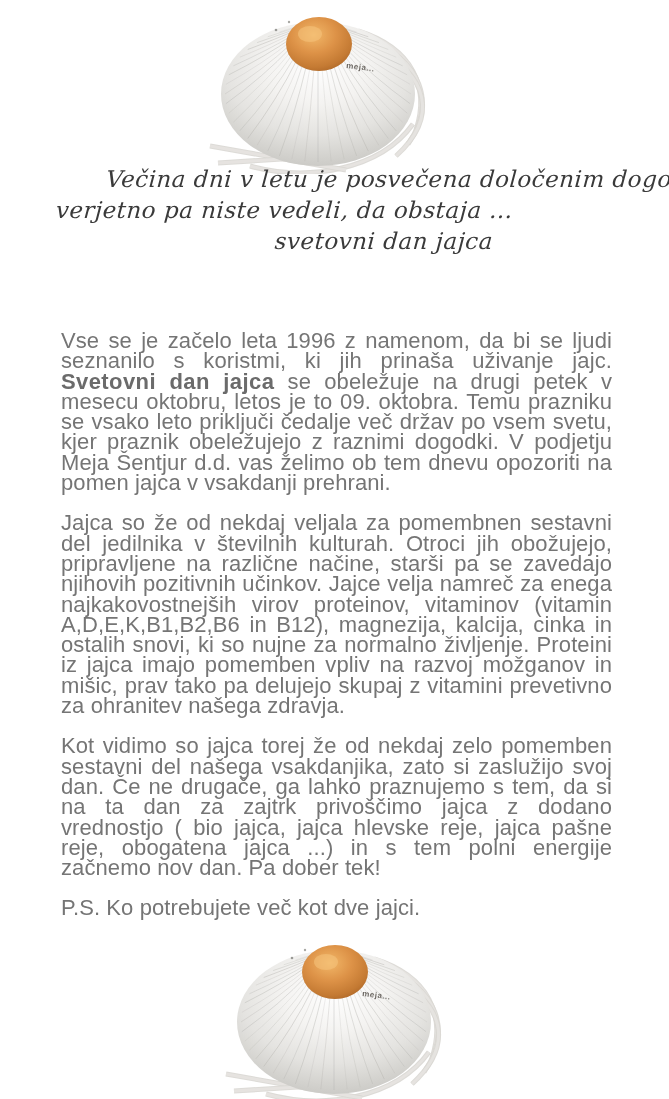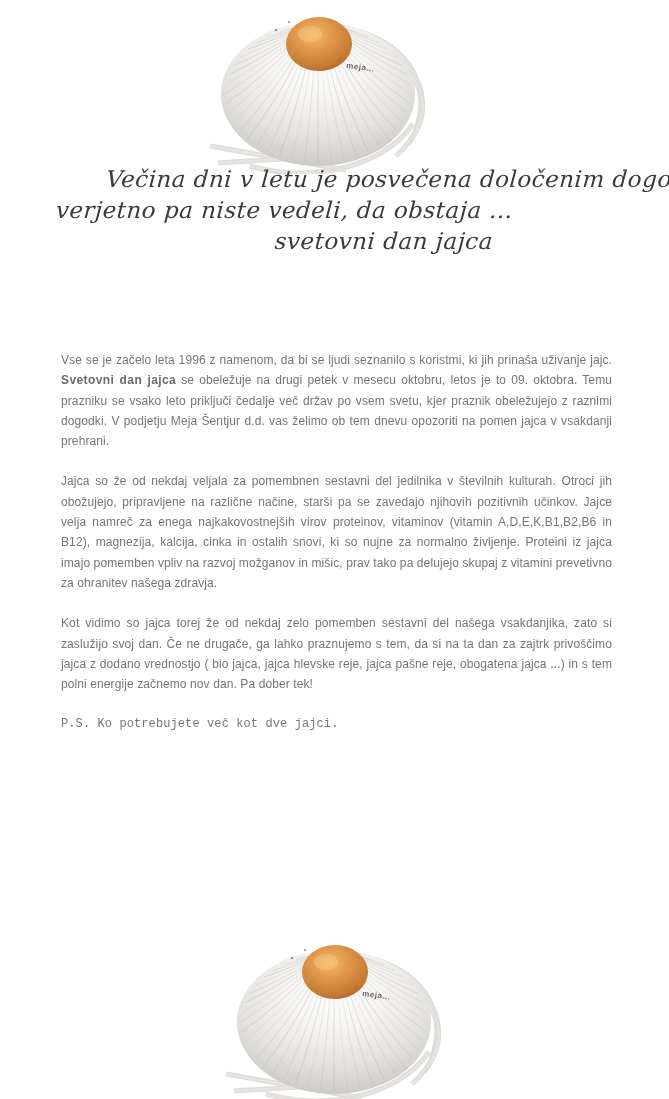--- a/index.html
+++ b/index.html
@@ -33,31 +33,31 @@
     transform: skewX(-4deg);
   }
   .h-line { white-space: nowrap; }
   .h-line.l1 { padding-left: 104px; }
   .h-line.l2 { padding-left: 56px; }
   .h-line.l3 { padding-left: 277px; }
 
   
   .body-text {
     position: absolute;
-    left: 61px; top: 350px;
+    left: 61px; top: 331px;
     width: 551px;
     color: #757575;
-    font-size: 12px;
+    font-size: 22px;
     line-height: 20.3px;
     text-align: justify;
     letter-spacing: 0.1px;
   }
   .body-text p { margin: 0 0 20px 0; }
   .body-text strong { font-weight: bold; color: #6b6b6b; letter-spacing: 0.4px; }
-  .body-text p.ps { text-align: left; margin-bottom: 0; font-family: Liberation Mono, monospace; }
+  .body-text p.ps { text-align: left; margin-bottom: 0; }
 </style>
 </head>
 <body>
 
 <div class="page">
 
   <div class="hero top">
     <svg class="pillow-svg" viewBox="-114 -66 228 174" width="228" height="174">
       <defs>
         <radialGradient id="pilGrad" cx="50%" cy="30%" r="75%">

